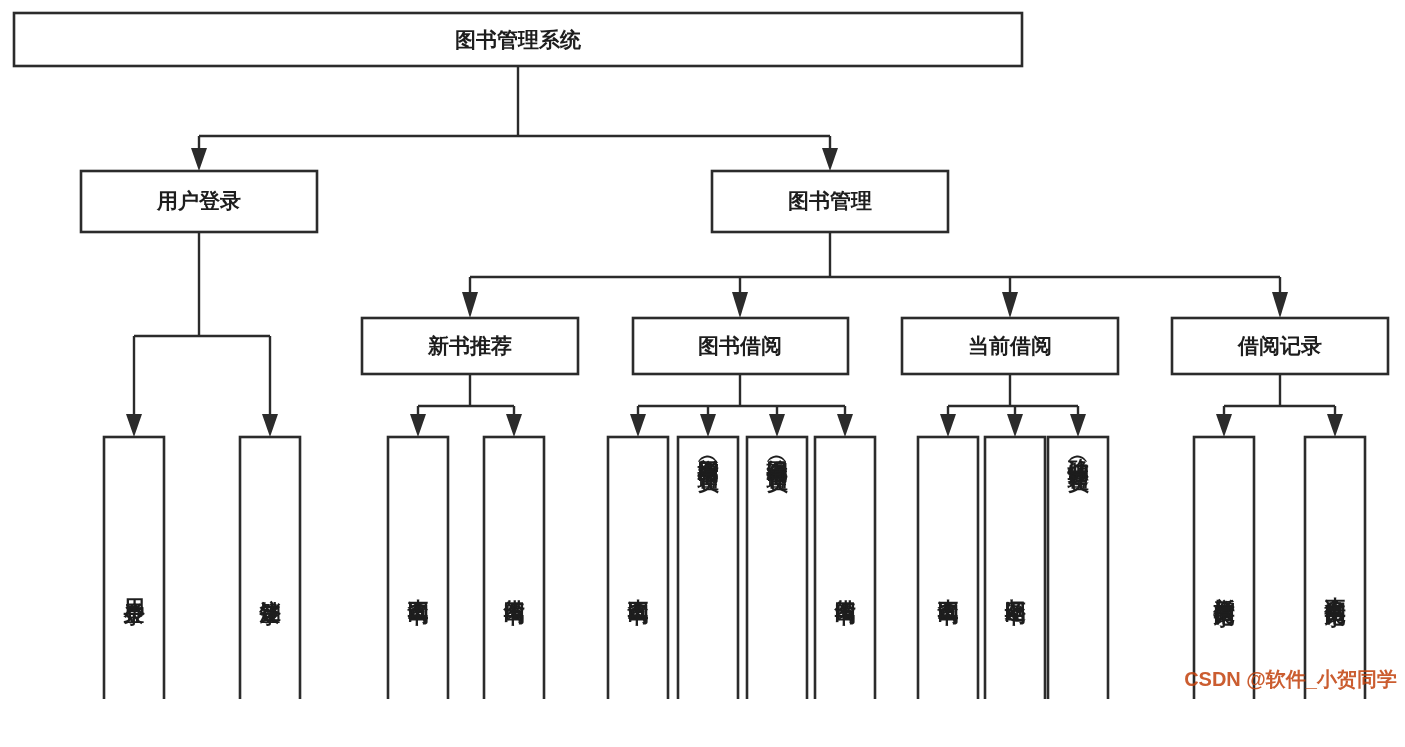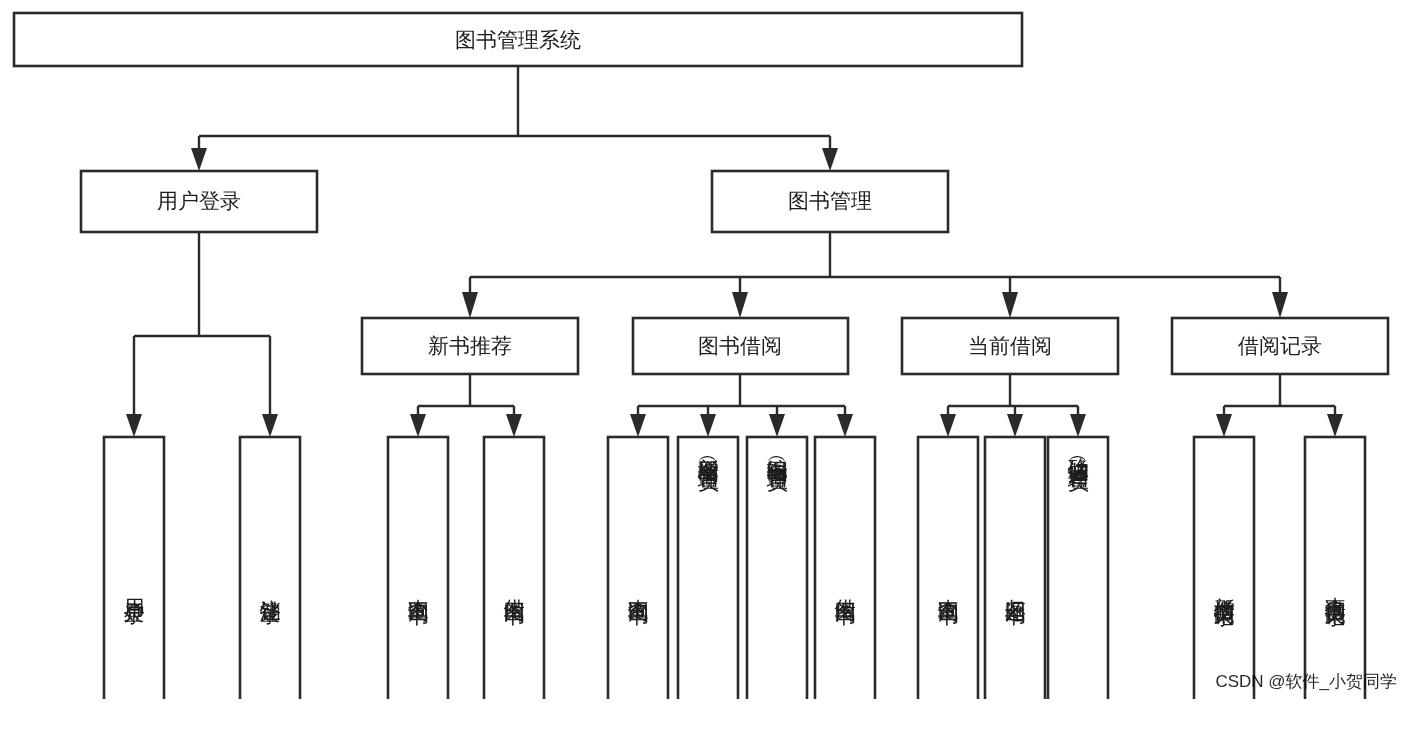--- a/index.html
+++ b/index.html
@@ -10,20 +10,21 @@
   }
   body {
     font-family: "Liberation Sans", "DejaVu Sans", sans-serif;
   }
   #diagram-root {
     position: relative;
     width: 1405px;
     height: 699px;
     background: #ffffff;
     overflow: hidden;
+    font-weight: bold;
   }
   svg#tree-svg {
     position: absolute;
     left: 0;
     top: 0;
     width: 1405px;
     height: 747px;
     display: block;
   }
   .node-box {
@@ -72,22 +73,22 @@
     color: #1d1d1d;
     letter-spacing: 2px;
     white-space: nowrap;
     text-align: center;
   }
   .watermark {
     position: absolute;
     right: 8px;
     bottom: 6px;
     font-family: "Liberation Sans", "DejaVu Sans", sans-serif;
-    font-size: 17px;
-    color: #000000;
+    font-size: 20px;
+    color: #c2410c;
     opacity: 0.85;
     white-space: nowrap;
     pointer-events: none;
     text-align: center;
   }
 </style>
 </head>
 <body>
 
 <div id="diagram-root">

